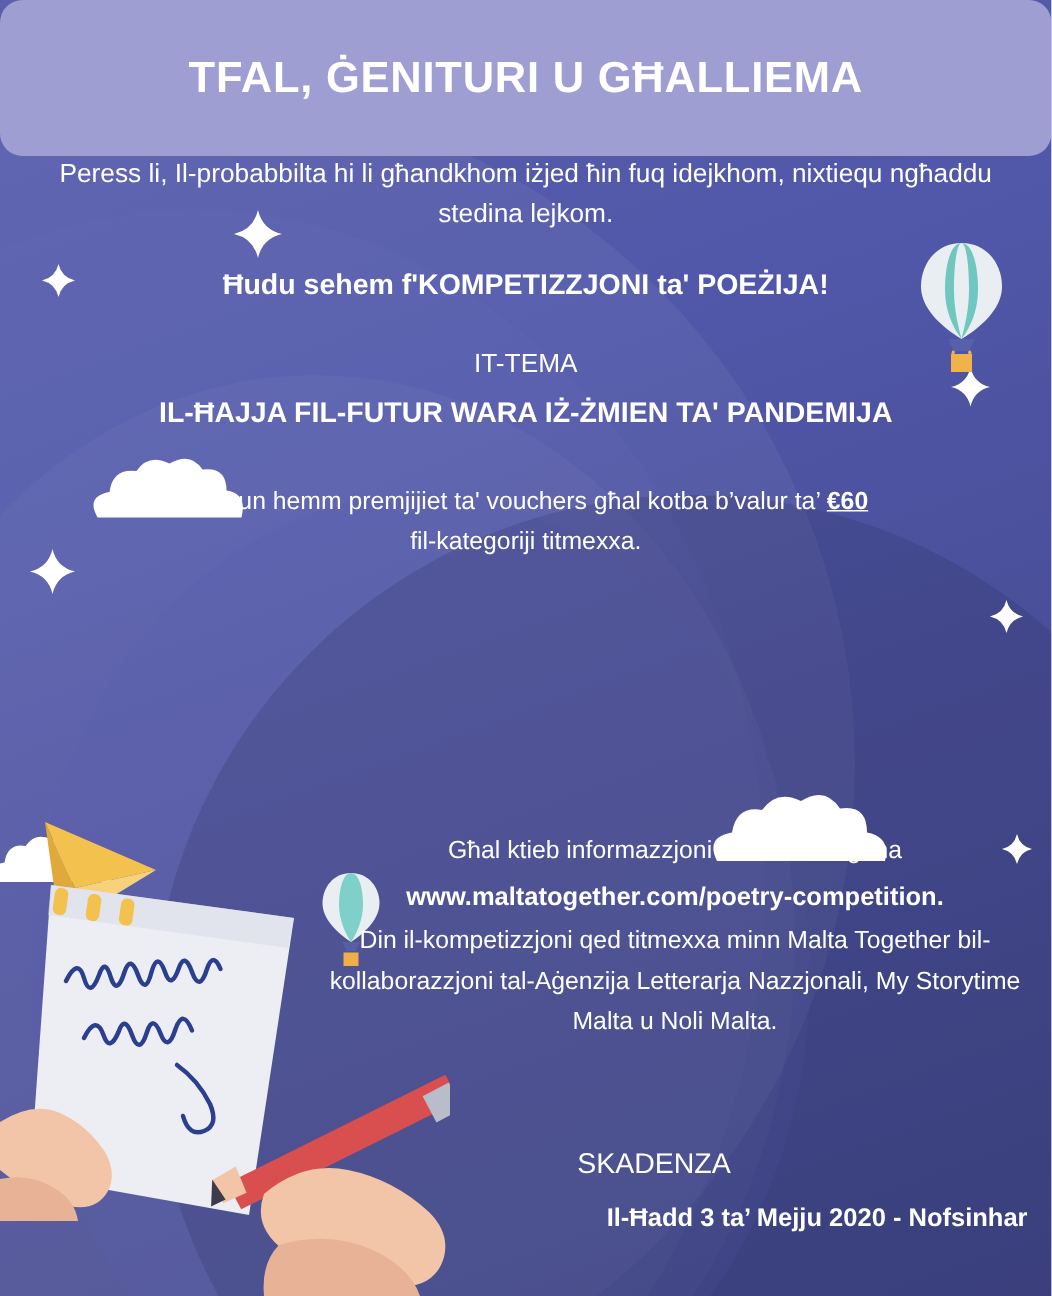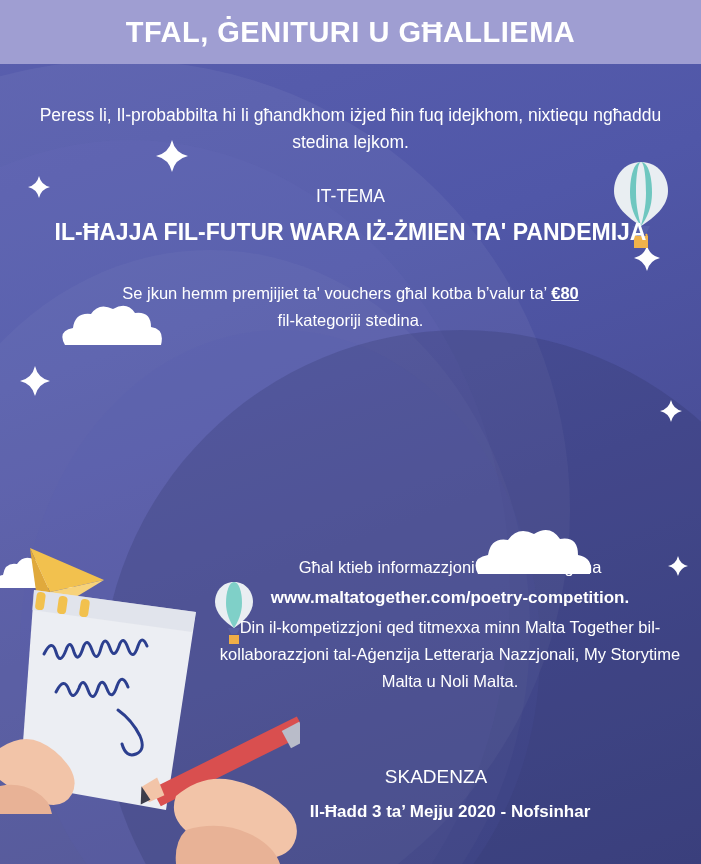--- a/index.html
+++ b/index.html
@@ -38,25 +38,26 @@
     border-radius: 50%;
     background: rgba(40,44,90,0.22);
     pointer-events: none;
   }
 
   
   .header-band {
     position: absolute;
     left: 0; top: 0;
     width: 701px;
-    height: 64px;
+    height: 104px;
     background: #9f9ed2;
     display: flex;
     align-items: center;
     justify-content: center;
+    border-radius: 15px;
   }
   .header-title {
     color: #ffffff;
     font-size: 29px;
     font-weight: bold;
     letter-spacing: 0.5px;
     text-align: center;
   }
 
   .content {
@@ -87,21 +88,21 @@
     font-size: 19px;
     font-weight: bold;
   }
   .jew {
     margin: 12px 0 0 0;
     font-size: 15px;
     font-weight: bold;
   }
   .theme-2 {
     margin: 12px 0 0 0;
-    font-size: 23px;
+    font-size: 19px;
     font-weight: bold;
   }
   .prize {
     margin: 34px 0 0 0;
     font-size: 16.5px;
     line-height: 1.6;
   }
   .prize .amount {
     font-weight: bold;
     text-decoration: underline;
@@ -132,21 +133,21 @@
     top: 686px;
     width: 470px;
     text-align: center;
     font-size: 19px;
   }
   .deadline-date {
     position: absolute;
     left: 215px;
     top: 722px;
     width: 470px;
-    text-align: center;
+    text-align: right;
     font-size: 17px;
     font-weight: bold;
   }
 
   
   .cloud { position: absolute; pointer-events: none; }
   .cloud svg { display: block; }
 
   
   .sparkle { position: absolute; pointer-events: none; }
@@ -241,25 +242,26 @@
       <rect x="17" y="55" width="10" height="9" fill="#efae47"></rect>
     </svg>
   </div>
 
   <div class="header-band">
     <div class="header-title">TFAL, ĠENITURI U GĦALLIEMA</div>
   </div>
 
   <div class="content">
     <p class="intro">Peress li, Il-probabbilta hi li għandkhom iżjed ħin fuq idejkhom, nixtiequ ngħaddu stedina lejkom.</p>
+    <p class="cta">Ħudu sehem f'KOMPETIZZJONI ta' POEŻIJA!</p>
     <p class="theme-label">IT-TEMA</p>
     <p class="theme-2">IL-ĦAJJA FIL-FUTUR WARA IŻ-ŻMIEN TA' PANDEMIJA</p>
     <p class="prize">
-      <span>Se jkun hemm premjijiet ta' vouchers għal kotba b’valur ta’ </span><span class="amount">€80</span><br>
-      <span>fil-kategoriji stedina.</span>
+      <span>Se jkun hemm premjijiet ta' vouchers għal kotba b’valur ta’ </span><span class="amount">€60</span><br>
+      <span>fil-kategoriji titmexxa.</span>
     </p>
 
     <div class="info-block">
       <span>Għal ktieb informazzjoni żuru s-sit tagħna</span>
       <span class="site">www.maltatogether.com/poetry-competition.</span>
       <span>Din il-kompetizzjoni qed titmexxa minn Malta Together bil-kollaborazzjoni tal-Aġenzija Letterarja Nazzjonali, My Storytime Malta u Noli Malta.</span>
     </div>
 
     <div class="deadline-label">SKADENZA</div>
     <div class="deadline-date">Il-Ħadd 3 ta’ Mejju 2020 - Nofsinhar</div>

